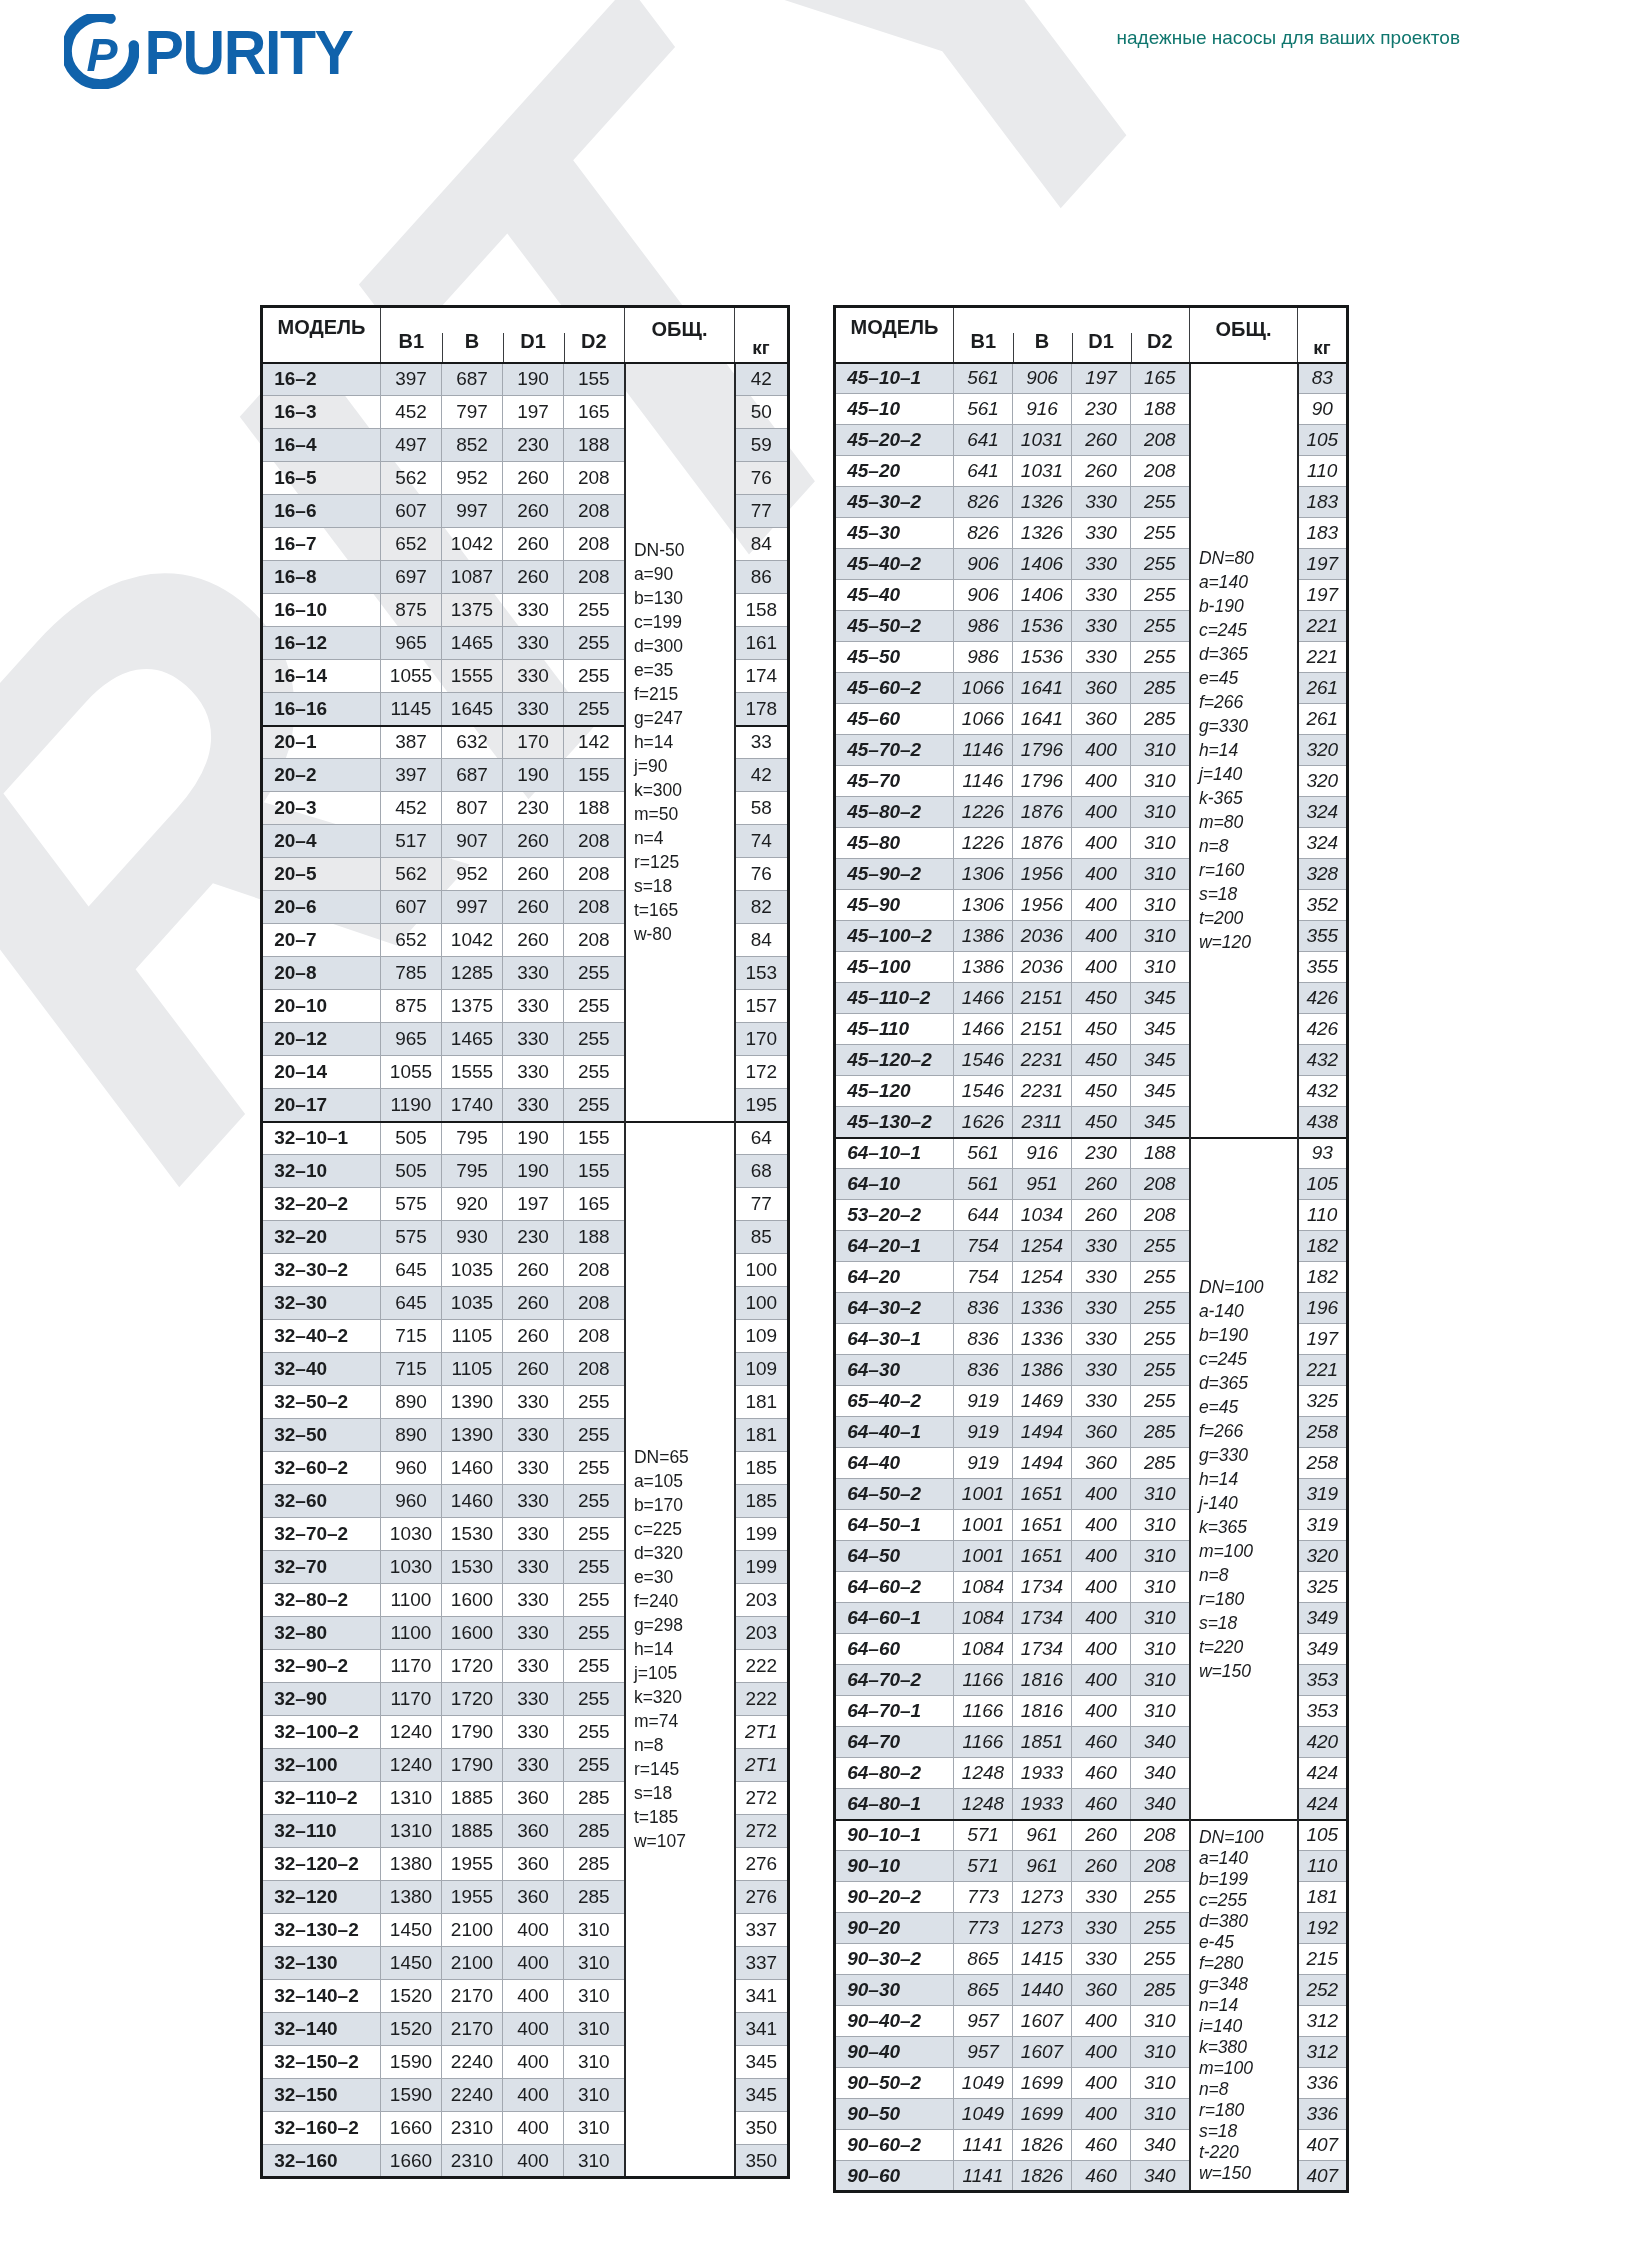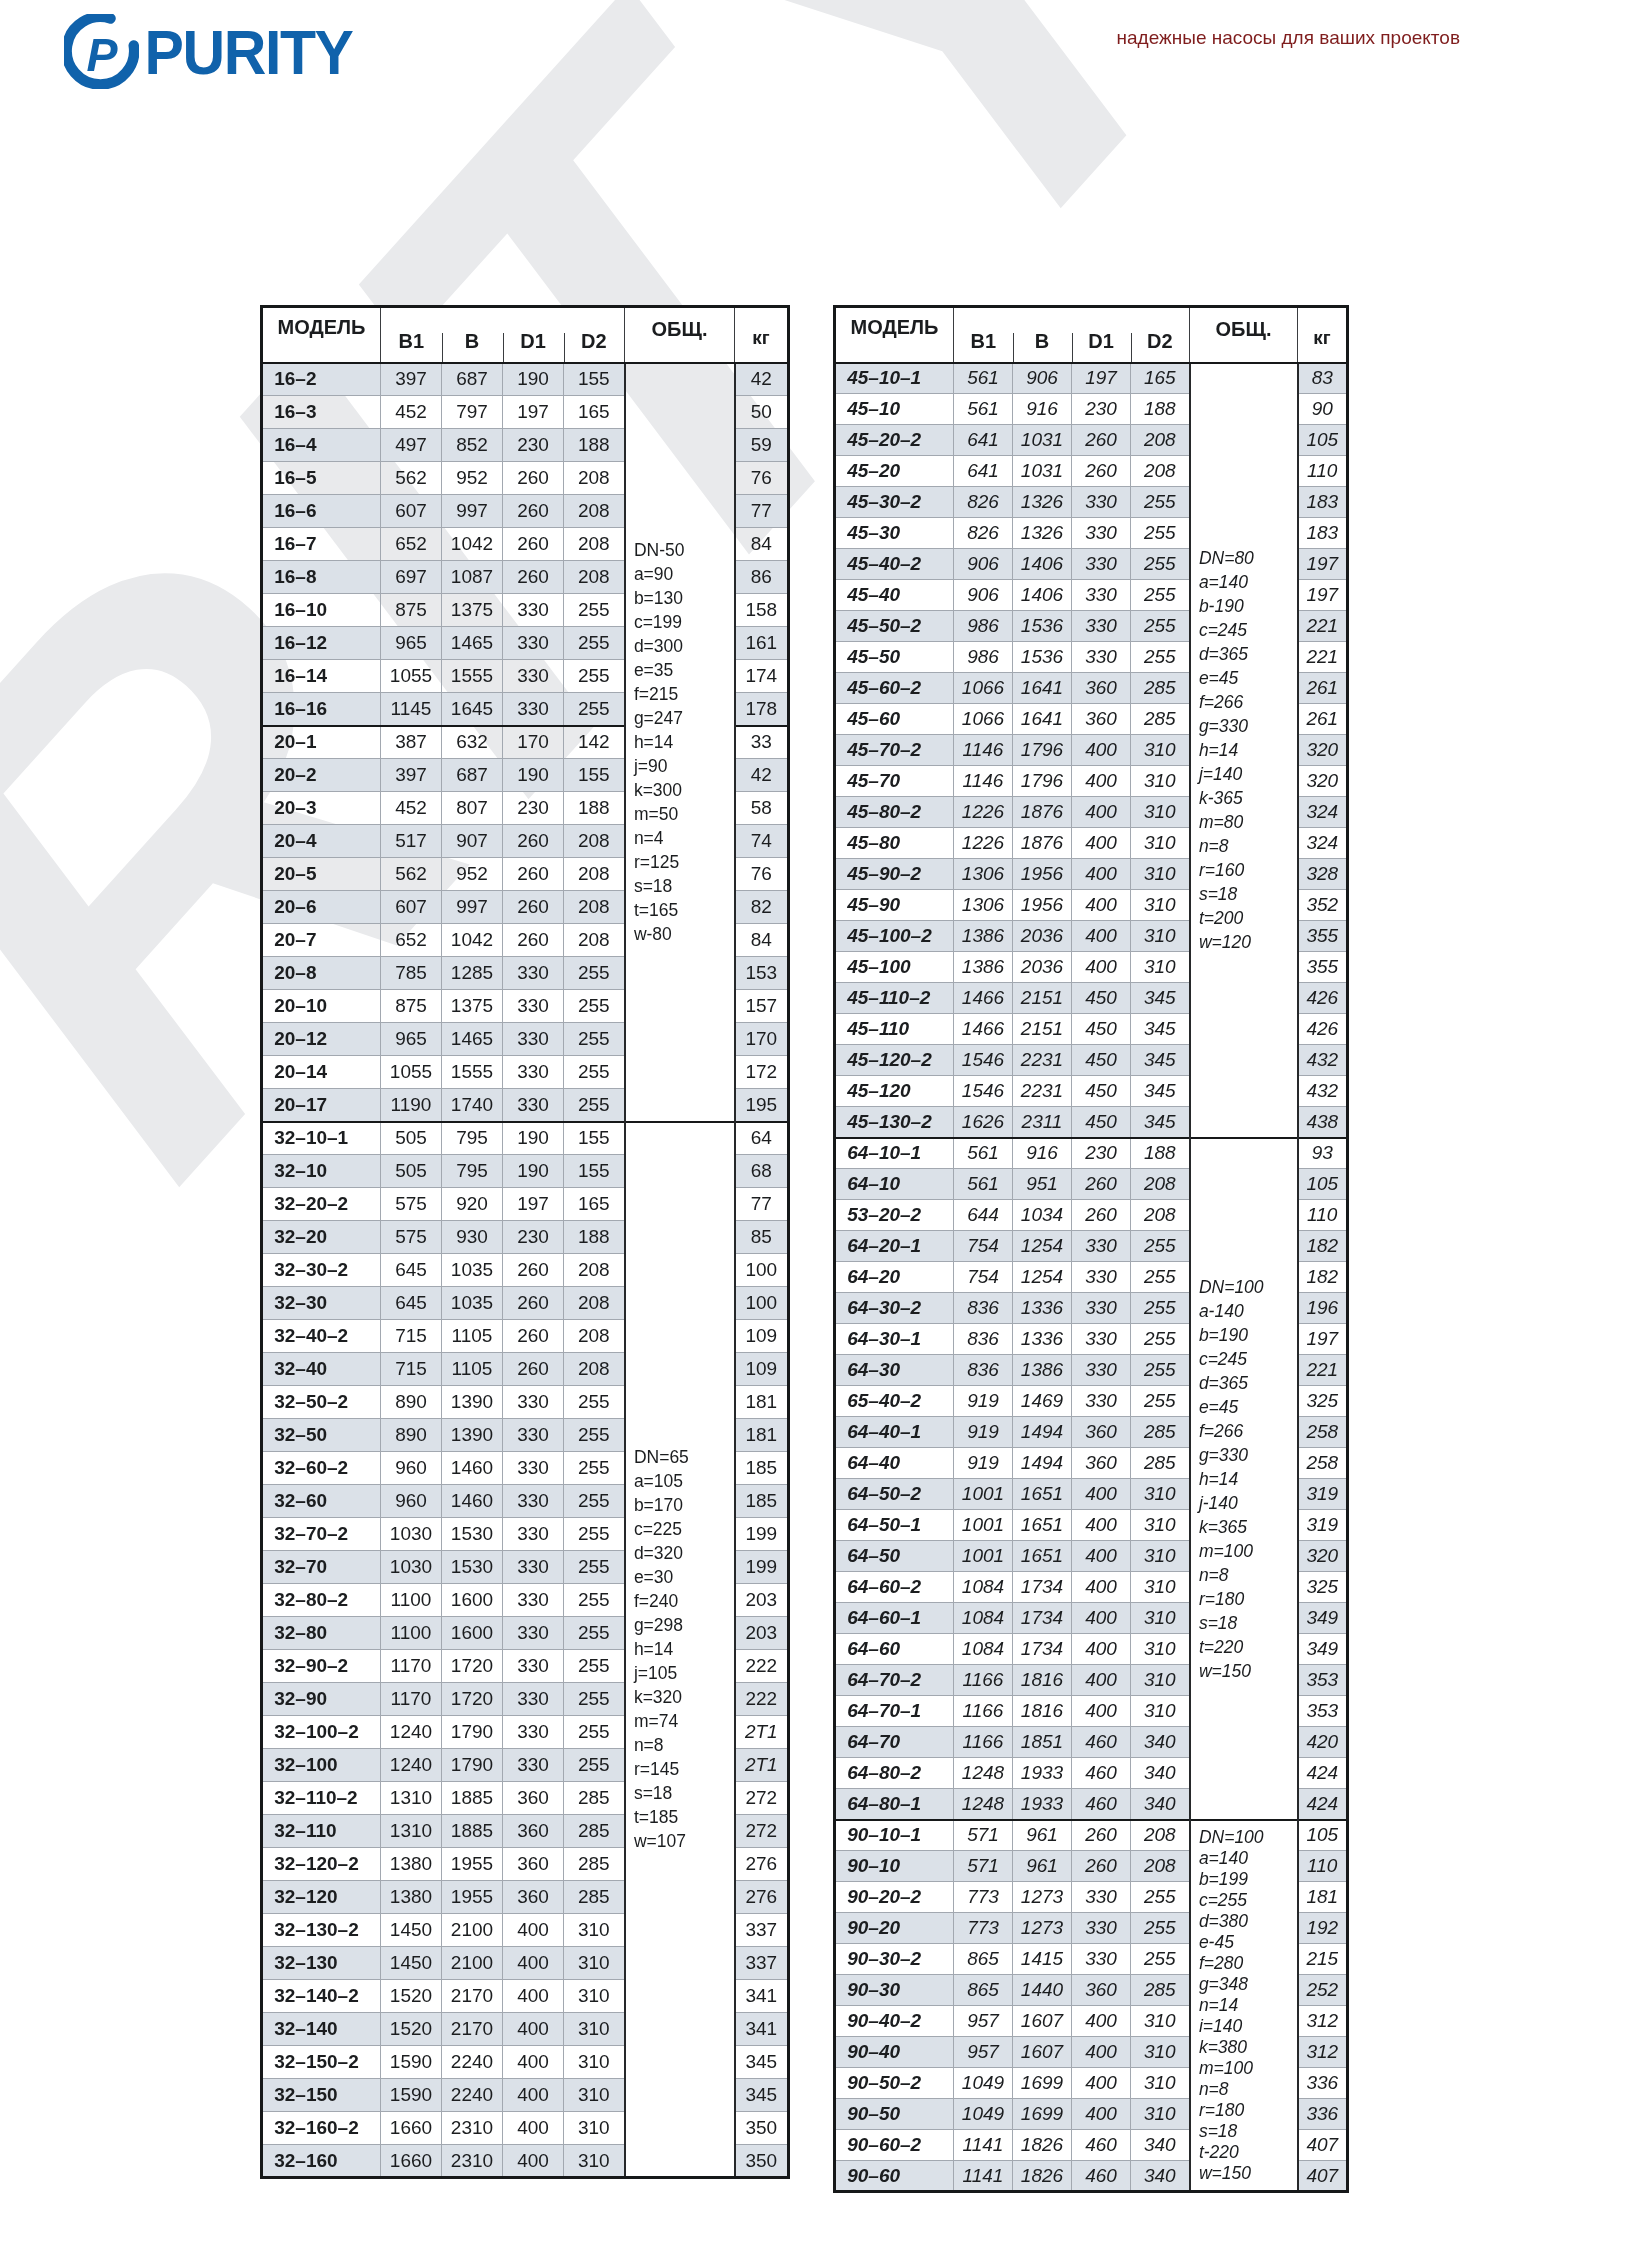--- a/index.html
+++ b/index.html
@@ -8,35 +8,35 @@
   
   .watermark{position:absolute;left:-182px;top:475px;font-family:"Liberation Sans",sans-serif;
        font-style:italic;font-weight:900;font-size:684px;letter-spacing:28px;color:#e9eaec;
        transform:rotate(-48deg);transform-origin:279px 279px;white-space:nowrap;z-index:0;
        user-select:none;}
   
   .brand{position:absolute;left:64px;top:14px;display:flex;align-items:center;z-index:3;}
   .brand-icon{width:75px;height:75px;margin-right:5.6px;}
   .brand-word{font-size:59px;font-weight:700;letter-spacing:-1.4px;color:#1062ab;
        transform:scaleY(1.08);}
-  .tagline{position:absolute;top:26.5px;right:169px;font-size:19px;color:#7f1d1d;z-index:3;}
+  .tagline{position:absolute;top:26.5px;right:169px;font-size:19px;color:#0f766e;z-index:3;}
 
   
   table.spec{position:absolute;top:305px;border-collapse:collapse;table-layout:fixed;
        background:transparent;z-index:2;}
   table.spec.tbl-left{left:260px;width:529px;}
   table.spec.tbl-right{left:833px;width:515px;}
   table.spec, table.spec tr, table.spec td, table.spec th{box-sizing:border-box;}
   table.spec{border:3.5px solid #161819;}
   thead tr{height:56px;}
   th{font-weight:700;font-size:20px;padding:0;background:#ffffff;}
   th.h-model{text-align:center;vertical-align:middle;padding-bottom:15px;}
   th.h-metric{text-align:center;vertical-align:bottom;padding-bottom:9px;}
   th.h-note{text-align:center;vertical-align:middle;padding-bottom:11px;}
-  th.h-kg{text-align:center;vertical-align:bottom;padding-bottom:13px;font-size:19px;}
+  th.h-kg{text-align:center;vertical-align:bottom;padding-bottom:3px;font-size:19px;}
   thead th{border-bottom:2.8px solid #161819;}
   th.h-b1{border-left:1.4px solid #3a3d40;}
   th.h-part{background-image:linear-gradient(#3a3d40,#3a3d40);
        background-repeat:no-repeat;background-size:1.4px 29px;background-position:left bottom;}
   th.h-note{border-left:1.4px solid #3a3d40;}
   th.h-kg{border-left:1.4px solid #3a3d40;}
 
   tbody tr{height:33px;}
   .tbl-right tbody tr{height:31px;font-style:italic;}
   td{font-size:19px;padding:0;border:1.4px solid #a2a8b0;vertical-align:middle;}

